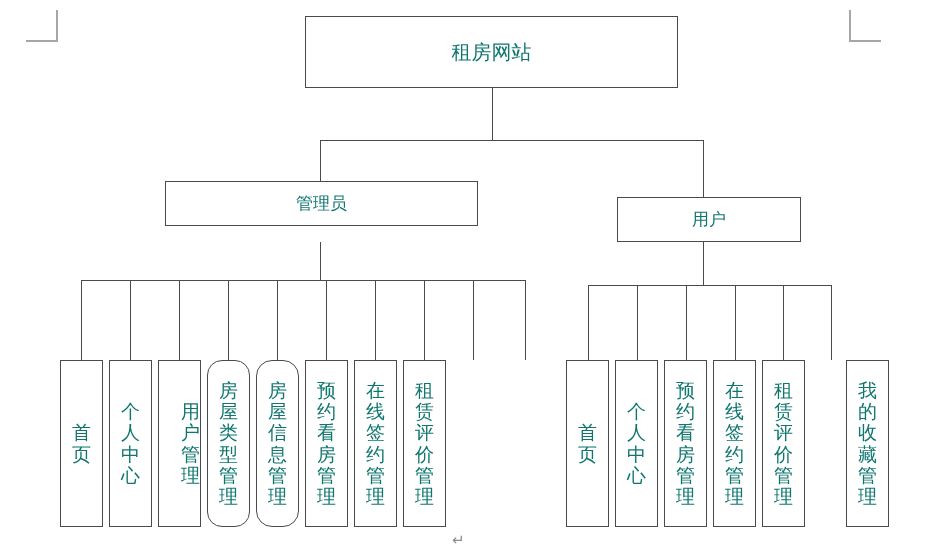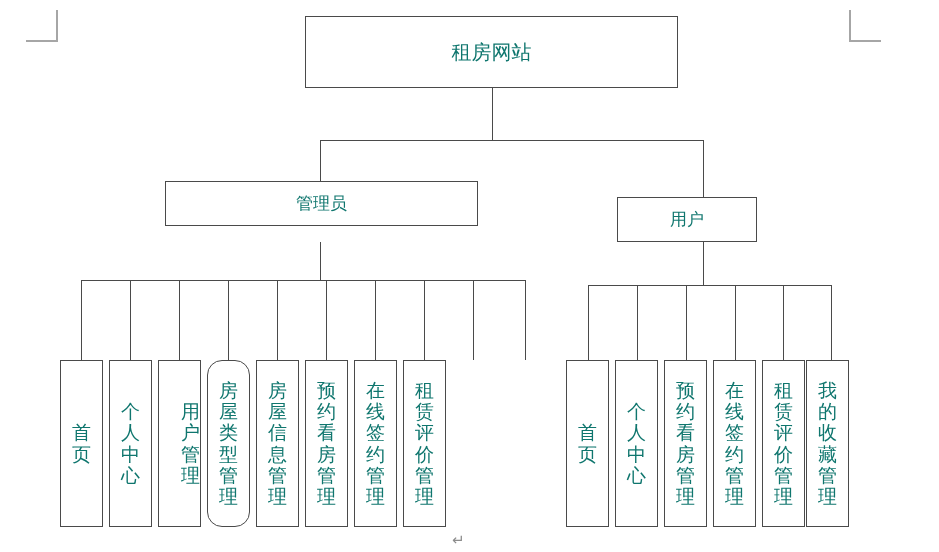--- a/index.html
+++ b/index.html
@@ -96,21 +96,21 @@
   <div class="edge v" style="left:492px; top:88px; height:52px;"></div>
 
   <div class="edge h" style="left:320px; top:140px; width:384px;"></div>
 
   <div class="edge v" style="left:320px; top:140px; height:57px;"></div>
   <div class="edge v" style="left:703px; top:140px; height:57px;"></div>
 
   <div class="node level2" style="left:165px; top:181px; width:313px; height:45px;">
     <span class="label">管理员</span>
   </div>
-  <div class="node level2" style="left:617px; top:197px; width:140px; height:45px;">
+  <div class="node level2" style="left:617px; top:197px; width:184px; height:45px;">
     <span class="label">用户</span>
   </div>
 
   <div class="edge v" style="left:320px; top:242px; height:38px;"></div>
   <div class="edge h" style="left:81px; top:280px; width:445px;"></div>
 
   <div class="edge v" style="left:81px;  top:280px; height:80px;"></div>
   <div class="edge v" style="left:130px; top:280px; height:80px;"></div>
   <div class="edge v" style="left:179px; top:280px; height:80px;"></div>
   <div class="edge v" style="left:228px; top:280px; height:80px;"></div>
@@ -126,21 +126,21 @@
     </div>
   <div class="node leaf" style="left:109px; top:360px; width:43px; height:167px;">
     <span class="label">个人中心</span>
     </div>
   <div class="node leaf" style="left:158px; top:360px; width:43px; height:167px;justify-content:flex-end;">
     <span class="label">用户管理</span>
     </div>
   <div class="node leaf" style="left:207px; top:360px; width:43px; height:167px;border-radius:15px;">
     <span class="label">房屋类型管理</span>
     </div>
-  <div class="node leaf" style="left:256px; top:360px; width:43px; height:167px;">
+  <div class="node leaf" style="left:256px; top:360px; width:43px; height:167px;border-radius:16px;">
     <span class="label">房屋信息管理</span>
     </div>
   <div class="node leaf" style="left:305px; top:360px; width:43px; height:167px;">
     <span class="label">预约看房管理</span>
     </div>
   <div class="node leaf" style="left:354px; top:360px; width:43px; height:167px;">
     <span class="label">在线签约管理</span>
     </div>
   <div class="node leaf" style="left:403px; top:360px; width:43px; height:167px;">
     <span class="label">租赁评价管理</span>
@@ -164,19 +164,19 @@
     </div>
   <div class="node leaf" style="left:664px; top:360px; width:43px; height:167px;">
     <span class="label">预约看房管理</span>
     </div>
   <div class="node leaf" style="left:713px; top:360px; width:43px; height:167px;">
     <span class="label">在线签约管理</span>
     </div>
   <div class="node leaf" style="left:762px; top:360px; width:43px; height:167px;">
     <span class="label">租赁评价管理</span>
     </div>
-  <div class="node leaf" style="left:806px; top:360px; width:43px; height:167px;">
+  <div class="node leaf" style="left:846px; top:360px; width:43px; height:167px;">
     <span class="label">我的收藏管理</span>
     </div>
 
   <div class="pilcrow" style="left:452px; top:533px;">↵</div>
 
 </div>
 
 </body></html>

